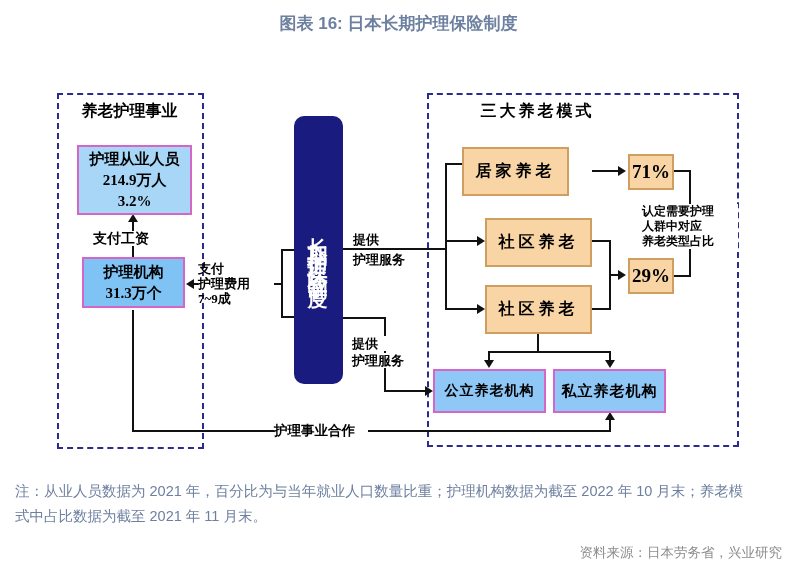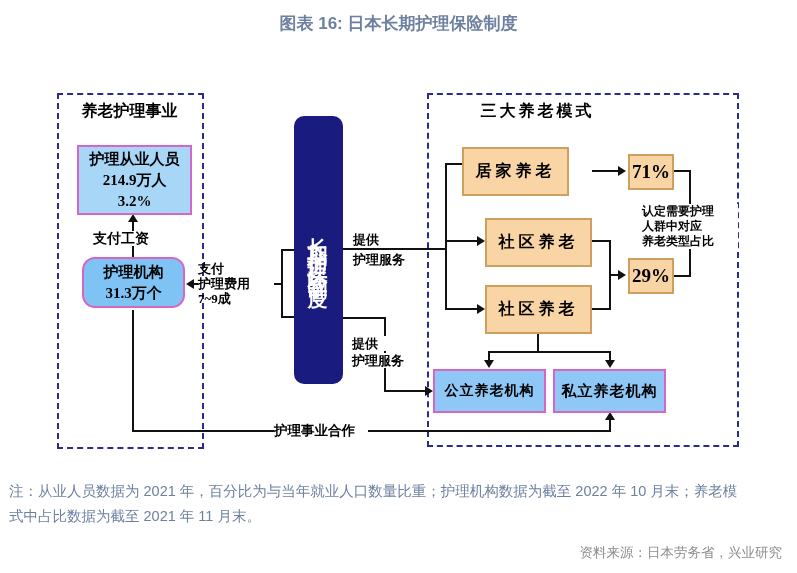--- a/index.html
+++ b/index.html
@@ -22,21 +22,21 @@
          font-size:20px;letter-spacing:7px;white-space:nowrap;}
   .hline{position:absolute;height:2px;background:#111;}
   .vline{position:absolute;width:2px;background:#111;}
   .arr{position:absolute;width:0;height:0;}
   .arr.r{border-top:5px solid transparent;border-bottom:5px solid transparent;border-left:8px solid #111;}
   .arr.l{border-top:5px solid transparent;border-bottom:5px solid transparent;border-right:8px solid #111;}
   .arr.u{border-left:5px solid transparent;border-right:5px solid transparent;border-bottom:8px solid #111;}
   .arr.d{border-left:5px solid transparent;border-right:5px solid transparent;border-top:8px solid #111;}
   .lbl{position:absolute;text-align:left;font-weight:bold;color:#000;font-size:13px;line-height:15px;}
   .wbg{background:#fff;}
-  .note{position:absolute;left:9px;top:479px;width:775px;
+  .note{position:absolute;left:15px;top:479px;width:775px;
         font-family:"Liberation Sans",sans-serif;font-size:14.5px;line-height:25px;color:#6e80a0;}
   .source{position:absolute;left:350px;top:544px;width:432px;text-align:right;
           font-family:"Liberation Sans",sans-serif;font-size:13.5px;color:#8c8c8c;}
 </style>
 </head>
 <body>
 
 <div class="canvas">
 
   <div class="fig-title">图表 16: 日本长期护理保险制度</div>
@@ -94,21 +94,21 @@
   <div class="panel-title" style="left:59px;top:101px;width:141px;">养老护理事业</div>
 
   <div class="bluebox" style="left:77px;top:145px;width:111px;height:66px;background:#a8d6f6;font-size:15px;line-height:21px;">
     <div>护理从业人员</div>
     <div>214.9万人</div>
     <div>3.2%</div>
   </div>
 
   <div class="lbl wbg" style="left:93px;top:231px;width:80px;font-size:14px;">支付工资</div>
 
-  <div class="bluebox" style="left:82px;top:257px;width:99px;height:47px;background:#7fc2f4;font-size:15px;line-height:21px;border-radius:13px;">
+  <div class="bluebox" style="left:82px;top:257px;width:99px;height:47px;background:#7fc2f4;font-size:15px;line-height:21px;">
     <div>护理机构</div>
     <div>31.3万个</div>
   </div>
 
   <div class="lbl" style="left:198px;top:261px;width:76px;">
     <div>支付</div>
     <div class="wbg">护理费用</div>
     <div>7~9成</div>
   </div>
 

